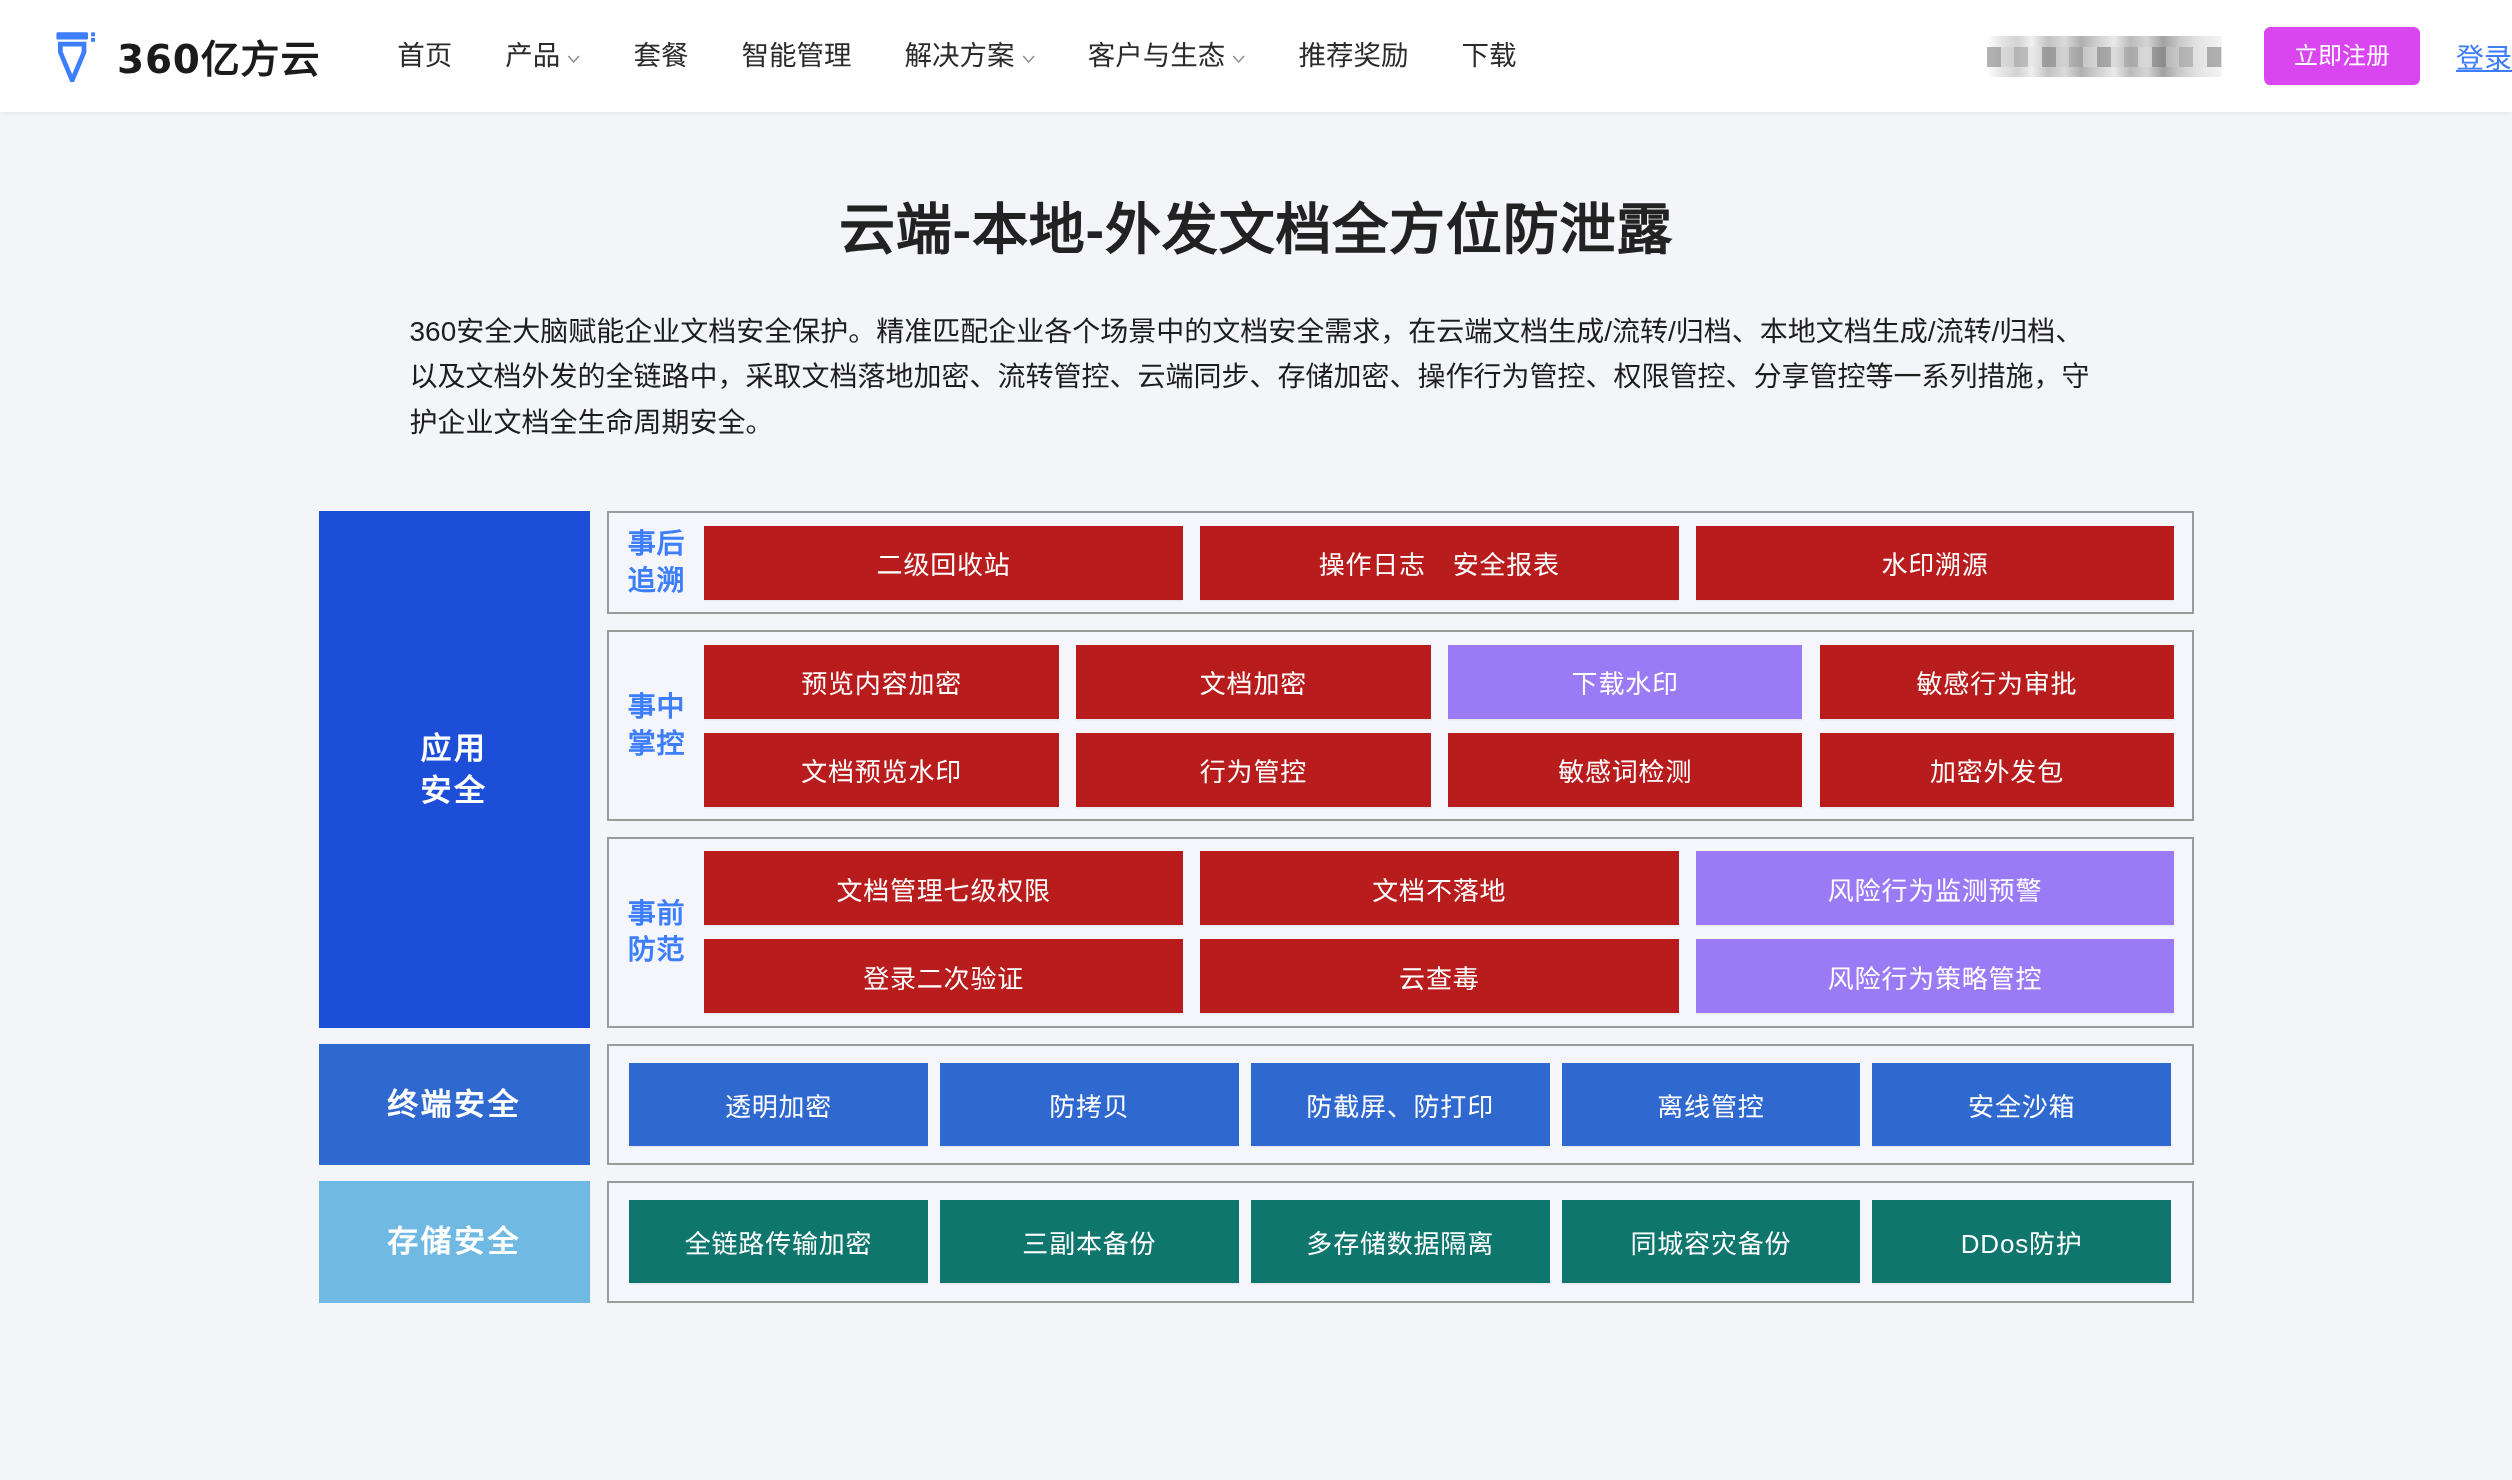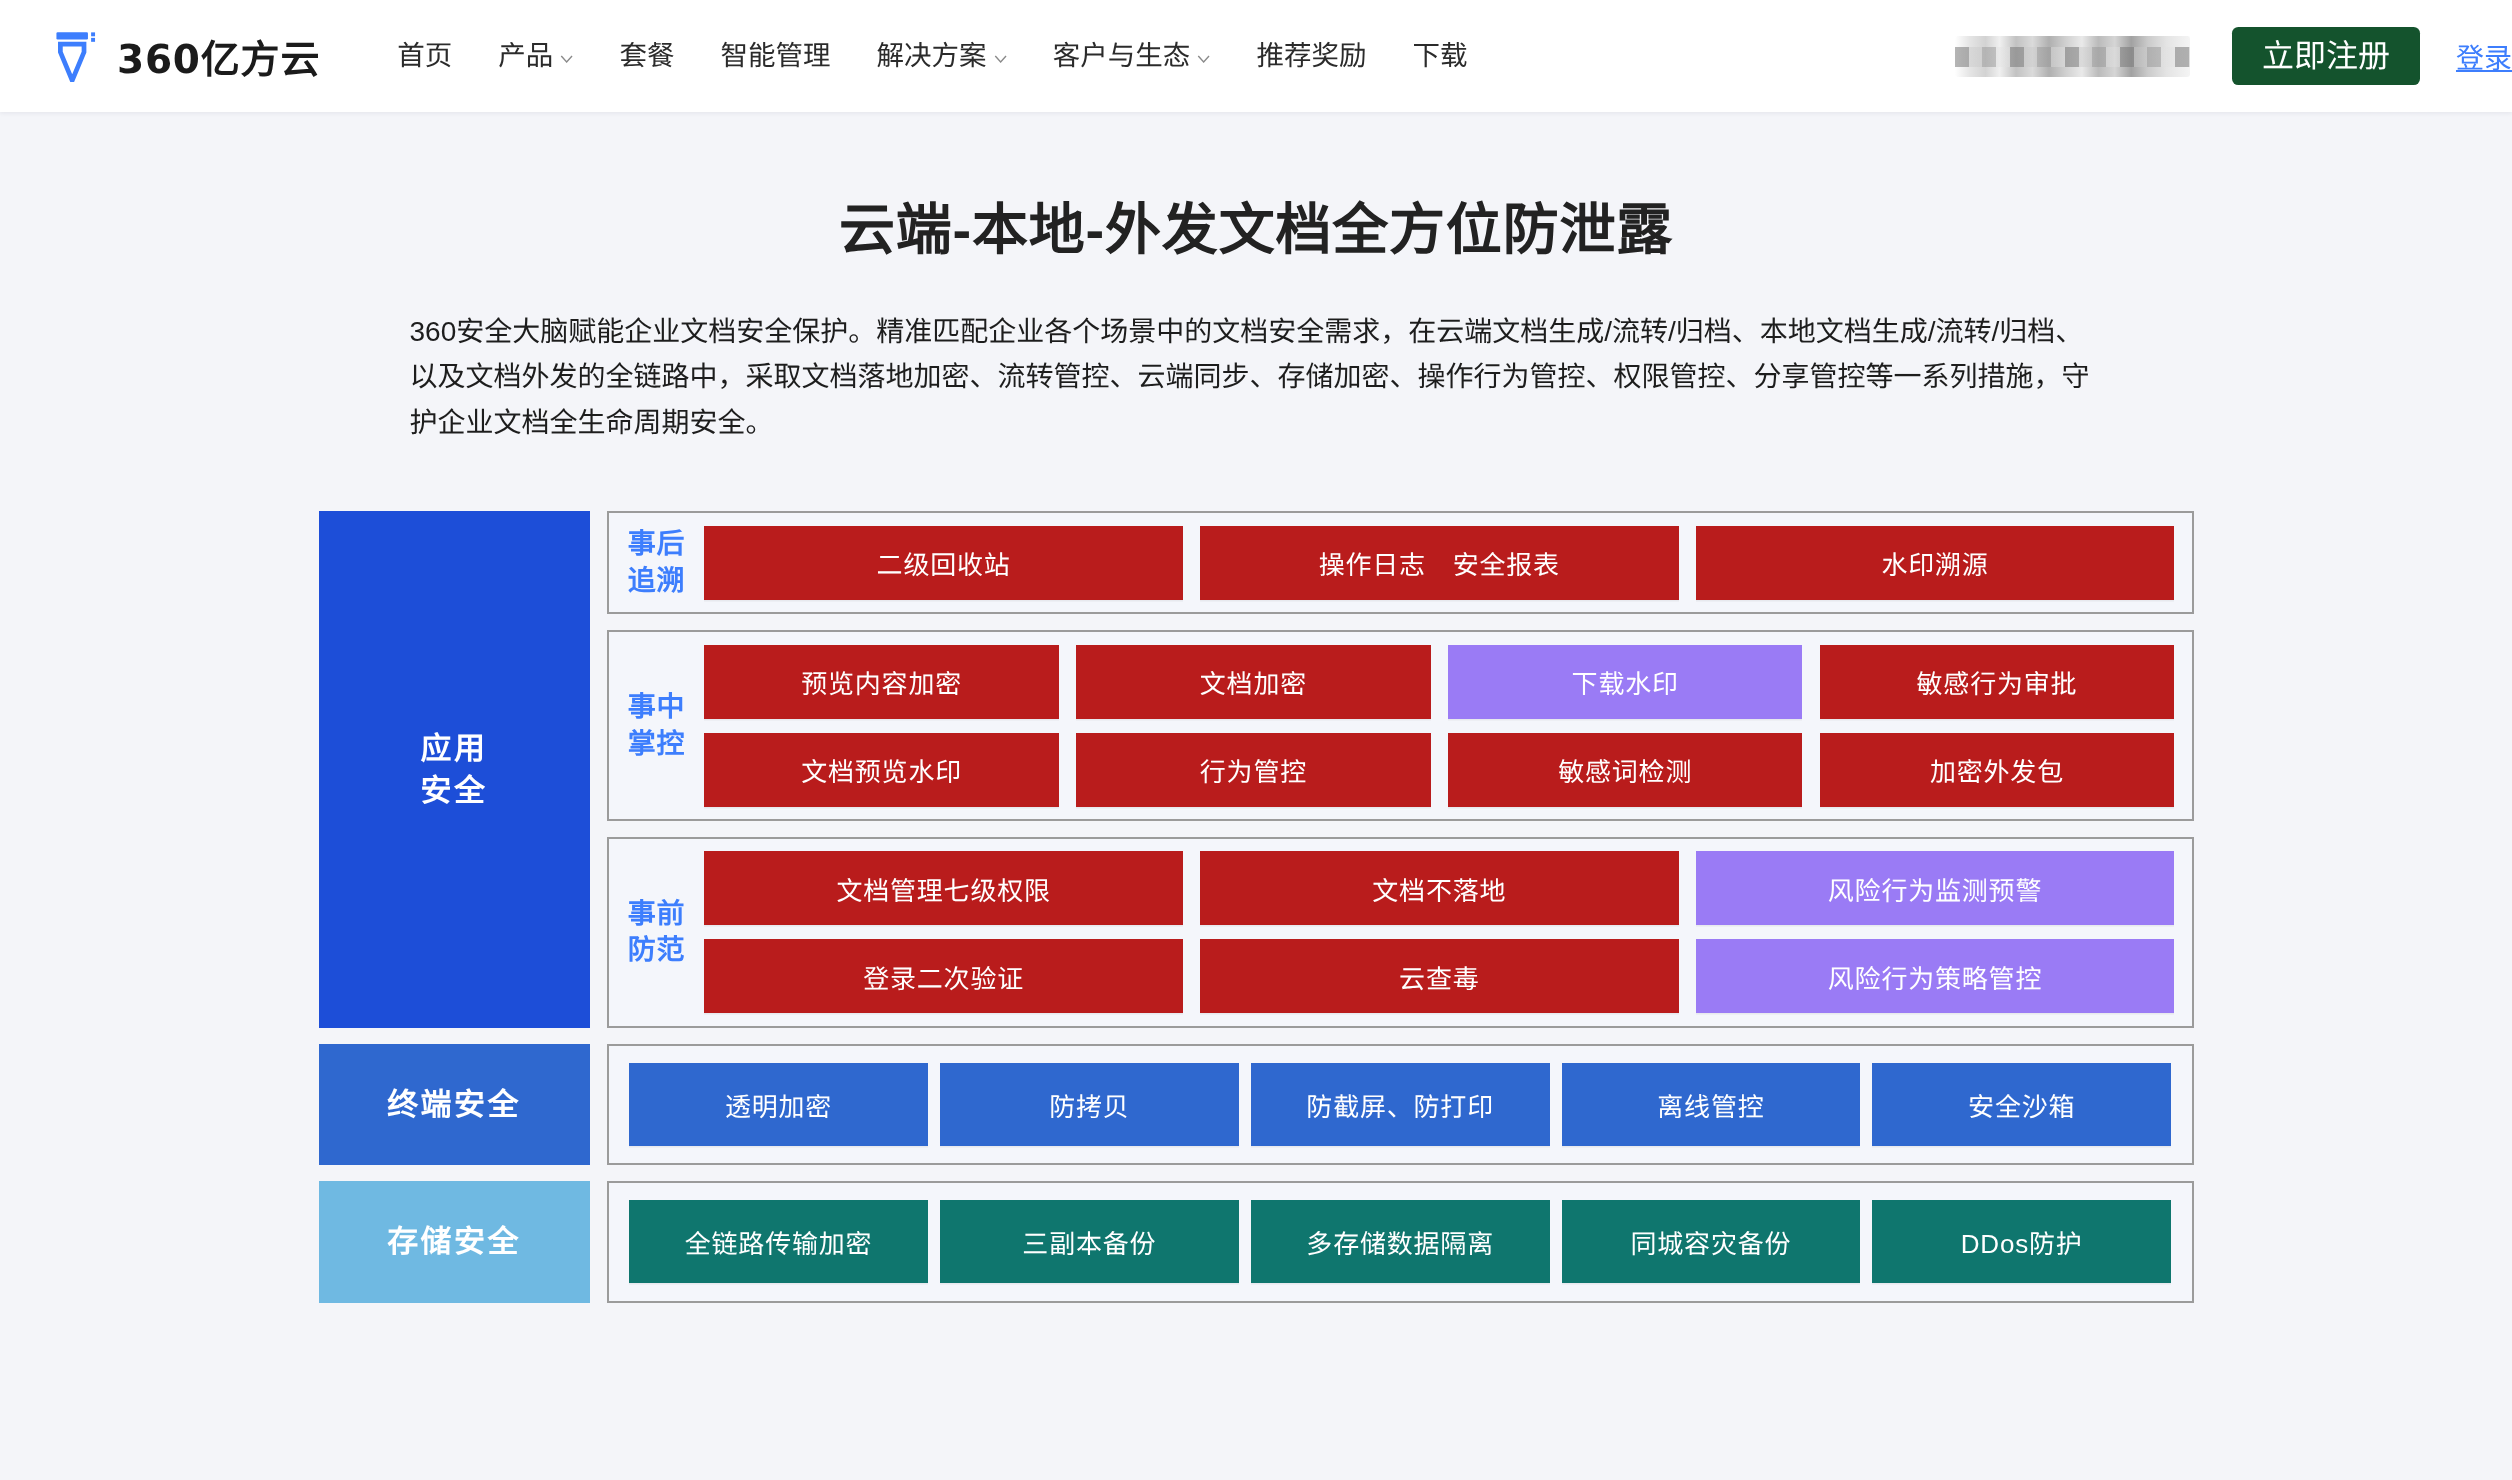--- a/index.html
+++ b/index.html
@@ -30,21 +30,21 @@
     letter-spacing: 0.8px;
     color: #1b1b1b;
     white-space: nowrap;
     font-family: "DejaVu Sans", "Liberation Sans", sans-serif;
   }
 
   .nav {
     display: flex;
     align-items: center;
     margin-left: 56px;
-    gap: 4px;
+    gap: 11px;
     flex: 0 0 auto;
   }
   .nav-item {
     display: flex;
     align-items: center;
     gap: 7px;
     padding: 0 21px;
     font-size: 27.5px;
     color: #2b2b2b;
     white-space: nowrap;
@@ -84,23 +84,23 @@
   }
   .phone-blur::after {
     content: "";
     position: absolute; left: 0; top: 11px; right: 0; height: 20.4px;
     background:
       repeating-linear-gradient(90deg,
         rgba(120,120,120,.55) 0 14px, rgba(200,200,200,.45) 14px 27px,
         rgba(150,150,150,.5) 27px 41px, rgba(225,225,225,.4) 41px 55px);
   }
   .register-btn {
-    background: #14532d;
+    background: #d946ef;
     color: #ffffff;
-    font-size: 32px;
+    font-size: 24px;
     border: none;
     border-radius: 6.3px;
     padding: 0 30px;
     height: 58px;
     line-height: 58px;
     cursor: pointer;
     white-space: nowrap;
     font-family: "Liberation Sans", sans-serif;
   }
   .login-link {

